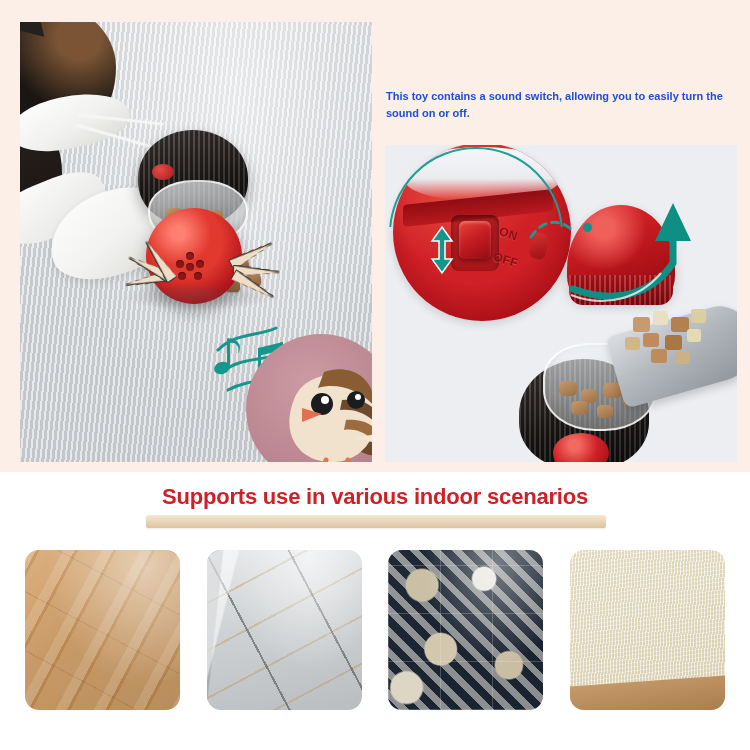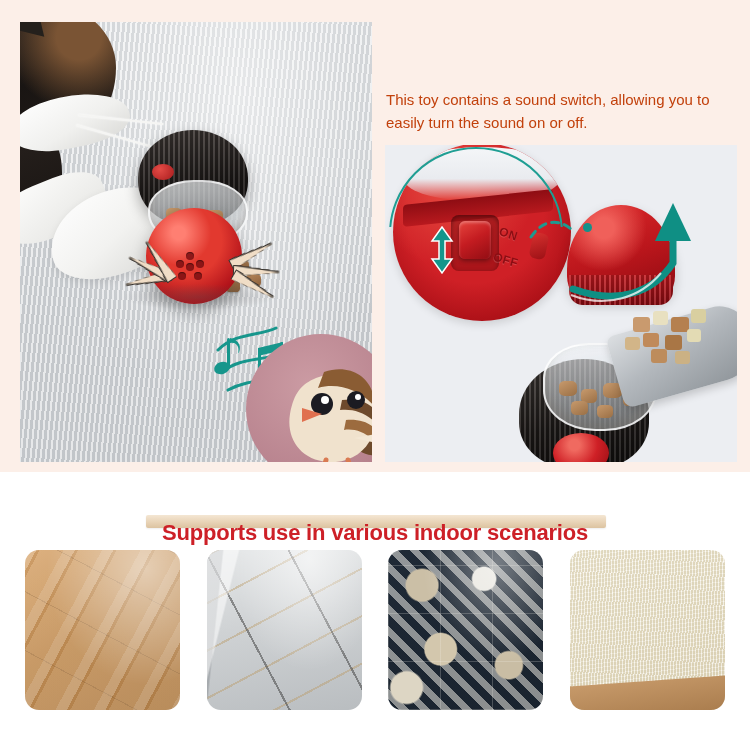--- a/index.html
+++ b/index.html
@@ -41,24 +41,24 @@
     color: #cd2027;
     white-space: nowrap;
     z-index: 30;
   }
 
   .subtitle {
     position: absolute;
     left: 386px;
     top: 88px;
     width: 340px;
-    font-size: 15px;
-    font-weight: normal;
+    font-size: 11px;
+    font-weight: bold;
     line-height: 1.55;
-    color: #c2410c;
+    color: #1d4ed8;
     z-index: 30;
   }
 
   
   .photo-left {
     position: absolute;
     left: 20px; top: 22px;
     width: 352px; height: 440px;
     overflow: hidden;
     background: #d6d8da;
@@ -417,21 +417,20 @@
   .title-bottom {
     position: absolute;
     left: 0; top: 12px;
     width: 750px;
     text-align: center;
     font-size: 22px;
     font-weight: bold;
     letter-spacing: -0.2px;
     color: #cd2027;
     z-index: 5;
-    margin-top: 36px;
   }
   .thumb-row {
     position: absolute;
     left: 25px; top: 78px;
     width: 700px; height: 160px;
     display: flex;
     justify-content: space-between;
   }
   .thumb {
     width: 155px; height: 160px;

